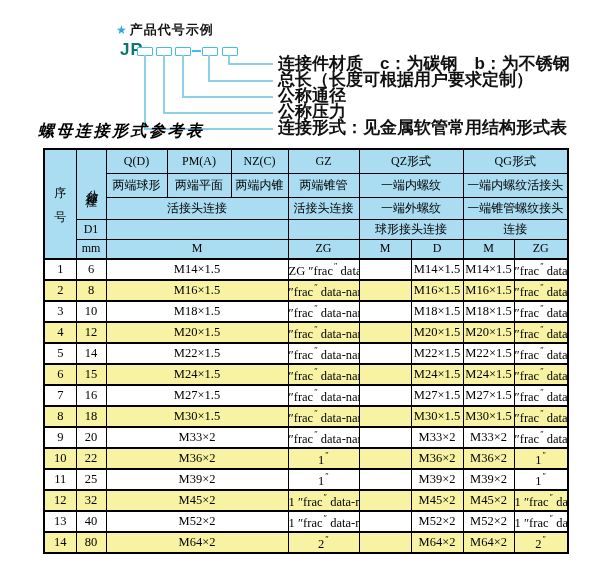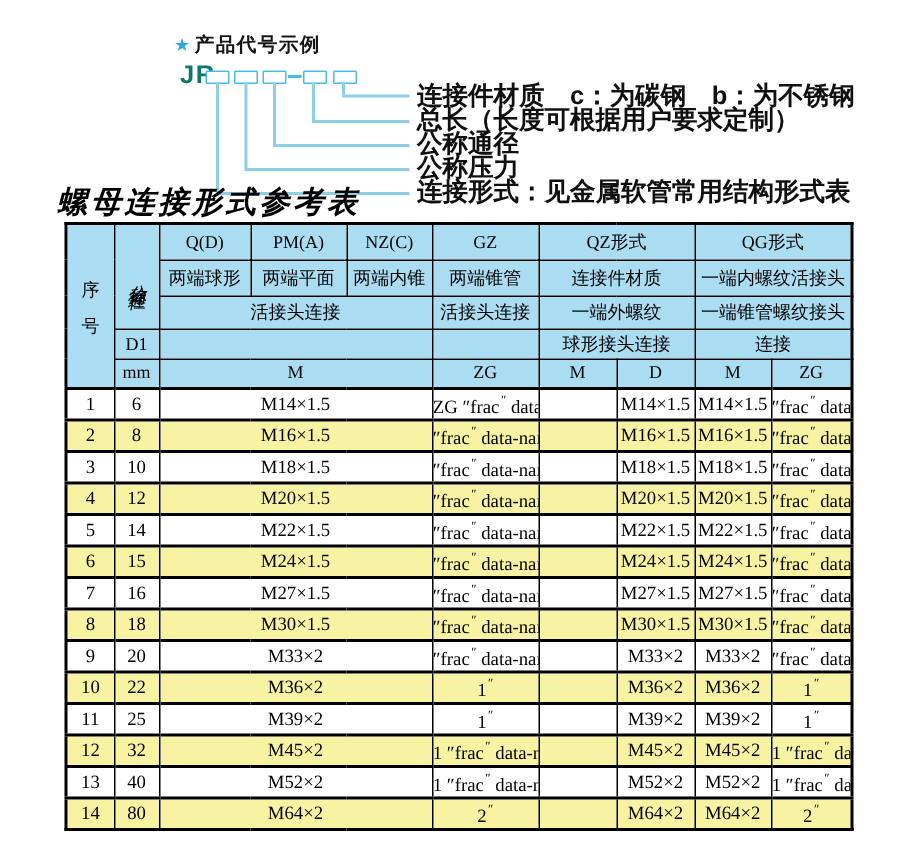--- a/index.html
+++ b/index.html
@@ -13,21 +13,21 @@
   .star{color:#2aa9dc;margin-right:2px;font-size:12px;}
   .code-prefix{position:absolute;left:120px;top:40px;font-family:"Liberation Sans","DejaVu Sans",sans-serif;
                font-weight:bold;font-size:17px;color:#0f766e;letter-spacing:1px;}
   .dbox{position:absolute;top:47px;width:14px;height:7px;border:1.5px solid #45bee4;background:#fff;border-radius:1px;}
   .ddash{position:absolute;top:50px;width:9px;height:2px;background:#45bee4;}
   .dline{position:absolute;background:#8ccfe6;}
   .diag-label{position:absolute;left:278px;height:16px;font-family:"Liberation Sans","DejaVu Sans",sans-serif;
               font-weight:bold;font-size:17px;color:#101010;white-space:nowrap;line-height:16px;}
 
   
-  #table-title{position:absolute;left:38px;top:121px;font-size:20px;font-weight:bold;font-style:italic;
+  #table-title{position:absolute;left:38px;top:121px;font-size:16px;font-weight:bold;font-style:italic;
                letter-spacing:2.5px;color:#000;font-family:"Liberation Serif","DejaVu Serif",serif;}
 
   
   #ref-table{position:absolute;left:43px;top:148px;width:524px;border-collapse:collapse;
              border:2px solid #000;table-layout:fixed;}
   #ref-table th,#ref-table td{border:1px solid #000;text-align:center;vertical-align:middle;
              font-weight:normal;font-size:12px;padding:0;overflow:hidden;white-space:nowrap;}
   #ref-table thead th{background:#aadcf2;text-align:center;}
   #ref-table thead tr.r1{height:24px;}
   #ref-table thead tr.r2{height:24px;padding-left:36px;}
@@ -100,21 +100,21 @@
         <th>NZ(C)</th>
         <th>GZ</th>
         <th colspan="2">QZ形式</th>
         <th colspan="2">QG形式</th>
       </tr>
       <tr class="r2">
         <th>两端球形</th>
         <th>两端平面</th>
         <th>两端内锥</th>
         <th>两端锥管</th>
-        <th colspan="2">连接件材质</th>
+        <th colspan="2">一端内螺纹</th>
         <th colspan="2">一端内螺纹活接头</th>
       </tr>
       <tr class="r3">
         <th colspan="3">活接头连接</th>
         <th>活接头连接</th>
         <th colspan="2">一端外螺纹</th>
         <th colspan="2">一端锥管螺纹接头</th>
       </tr>
       <tr class="r4">
         <th>D1</th>

